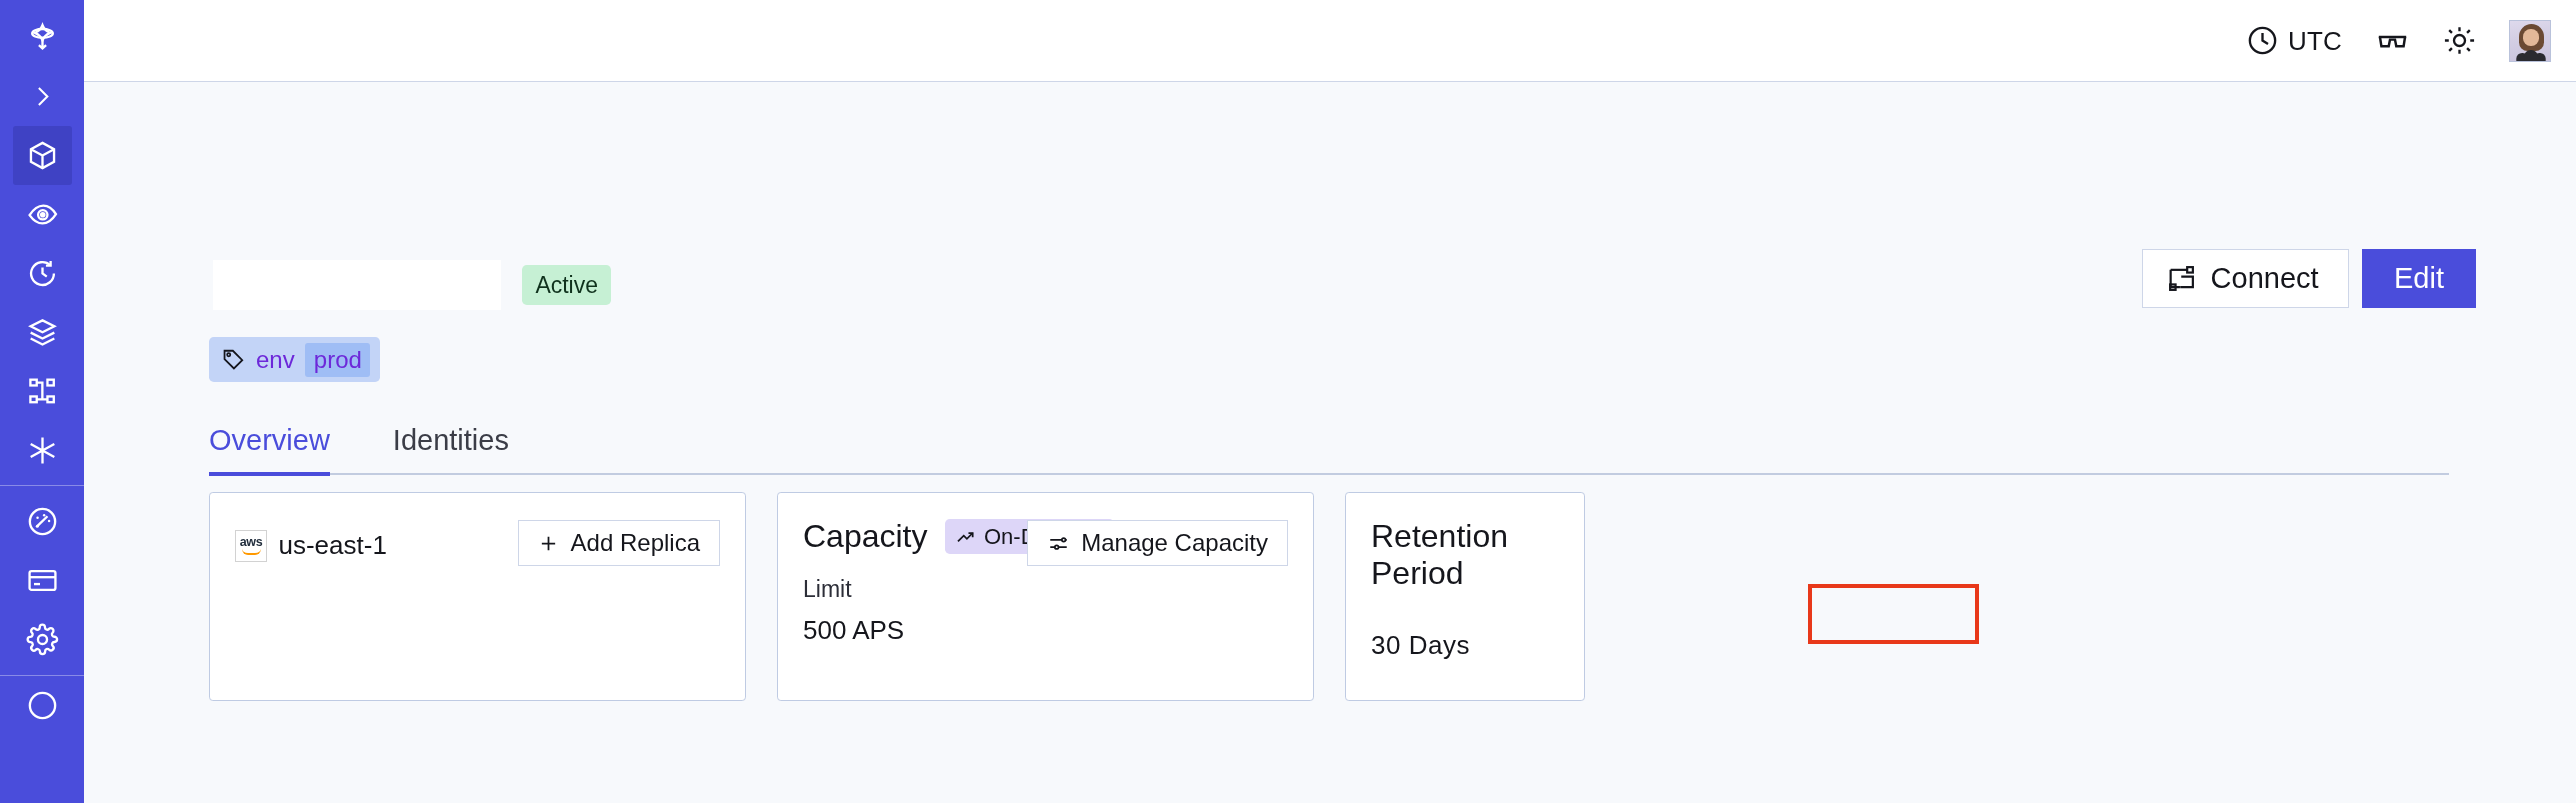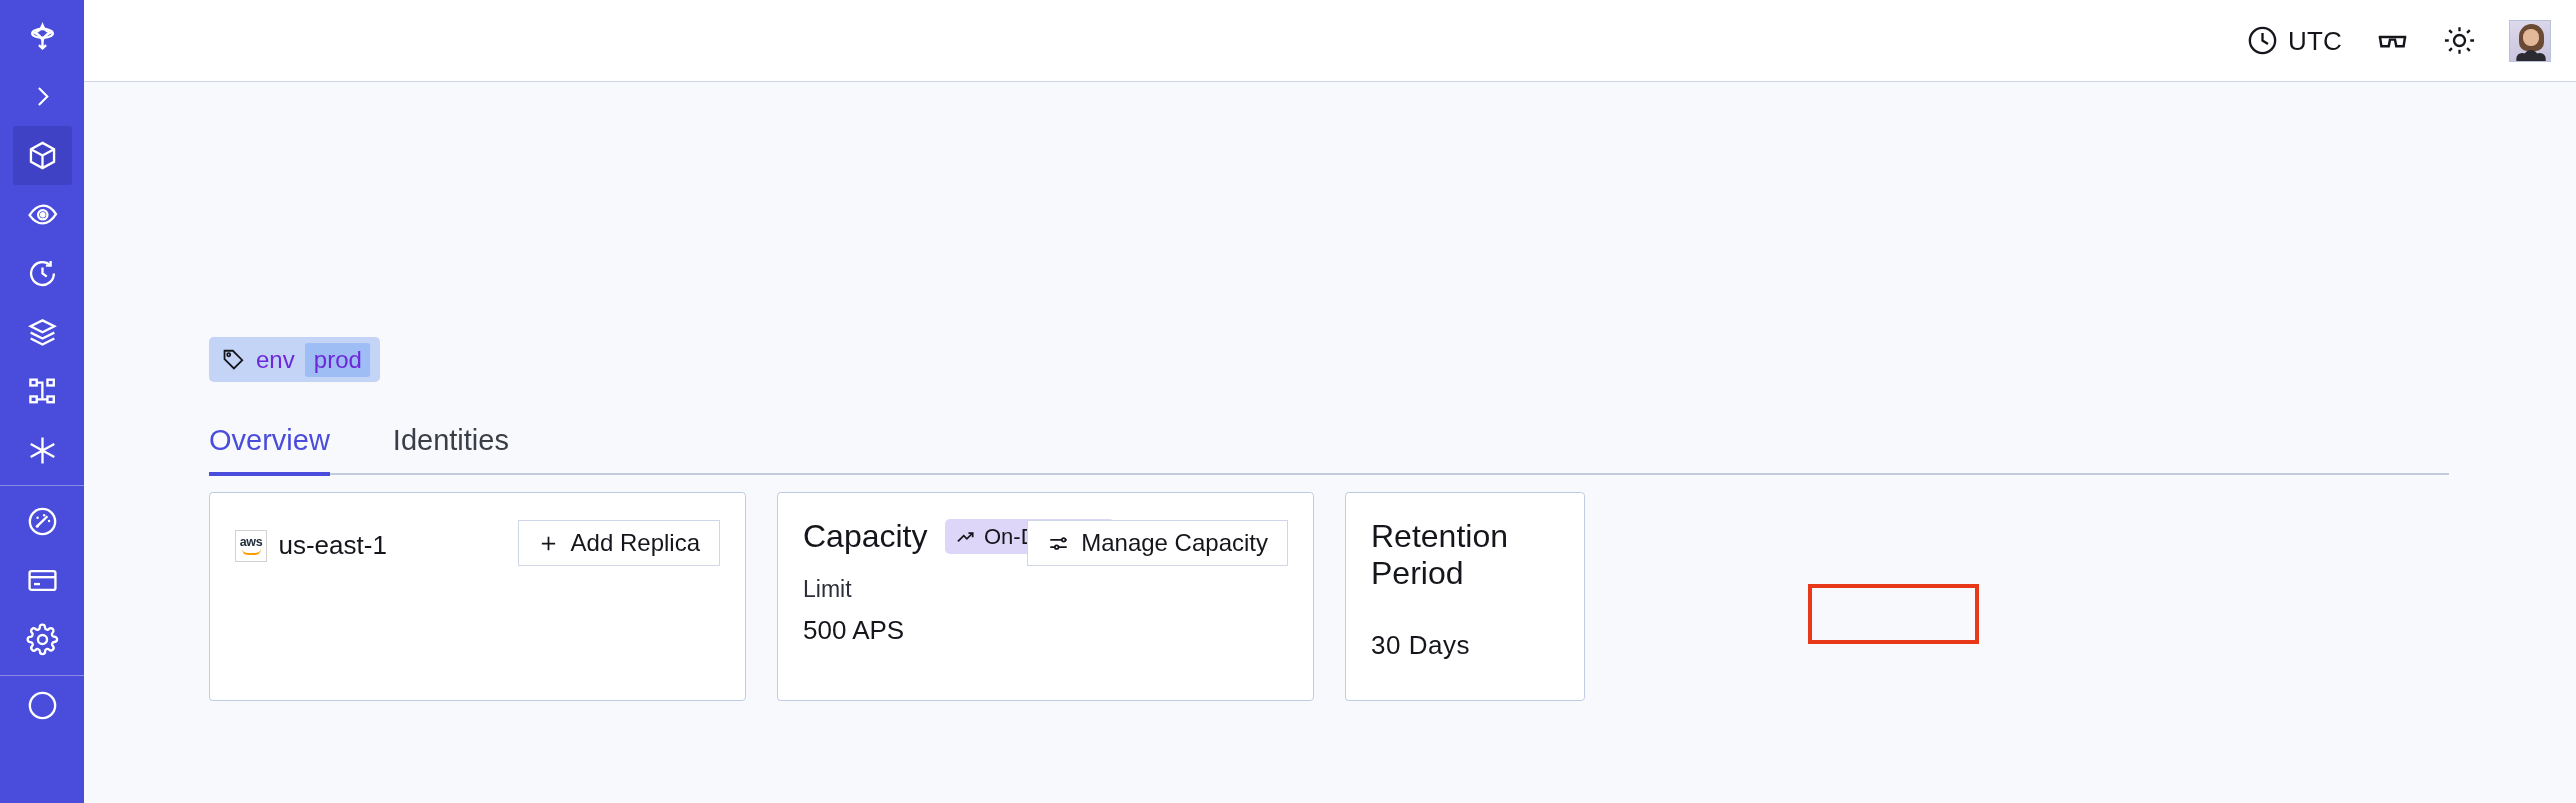--- a/index.html
+++ b/index.html
@@ -350,20 +350,40 @@
         </svg>
       </div>
 
       <div class="avatar"></div>
     </div>
   </header>
 
   <main class="content">
 
 
+    <div class="title-row">
+      <div class="title-redaction"></div>
+      <span class="status-badge">Active</span>
+
+      <div class="title-actions">
+        <div class="btn btn-connect">
+          <svg width="31" height="31" viewBox="0 0 24 24" fill="none" stroke="#15161c" stroke-width="1.7">
+            <rect x="16.4" y="3.2" width="4.4" height="4.2"></rect>
+            <path d="M3.6 5.3h12.8"></path>
+            <path d="M3.6 5.3v13.4h7.2"></path>
+            <rect x="3.2" y="16.6" width="4.2" height="4.2"></rect>
+            <path d="M11 18.7h9.8v-8.1h-9"></path>
+          </svg>
+          <span>Connect</span>
+        </div>
+        <div class="btn btn-edit">
+          <span>Edit</span>
+        </div>
+      </div>
+    </div>
 
     <div class="tag-chip">
       <svg width="25" height="25" viewBox="0 0 24 24" fill="none" stroke="#15161c" stroke-width="1.7">
         <path d="M3.4 11.6V3.6h8l9 9-8 8z"></path>
         <circle cx="7.4" cy="7.4" r="1.5"></circle>
       </svg>
       <span>env</span>
       <span class="tag-val">prod</span>
     </div>
 

